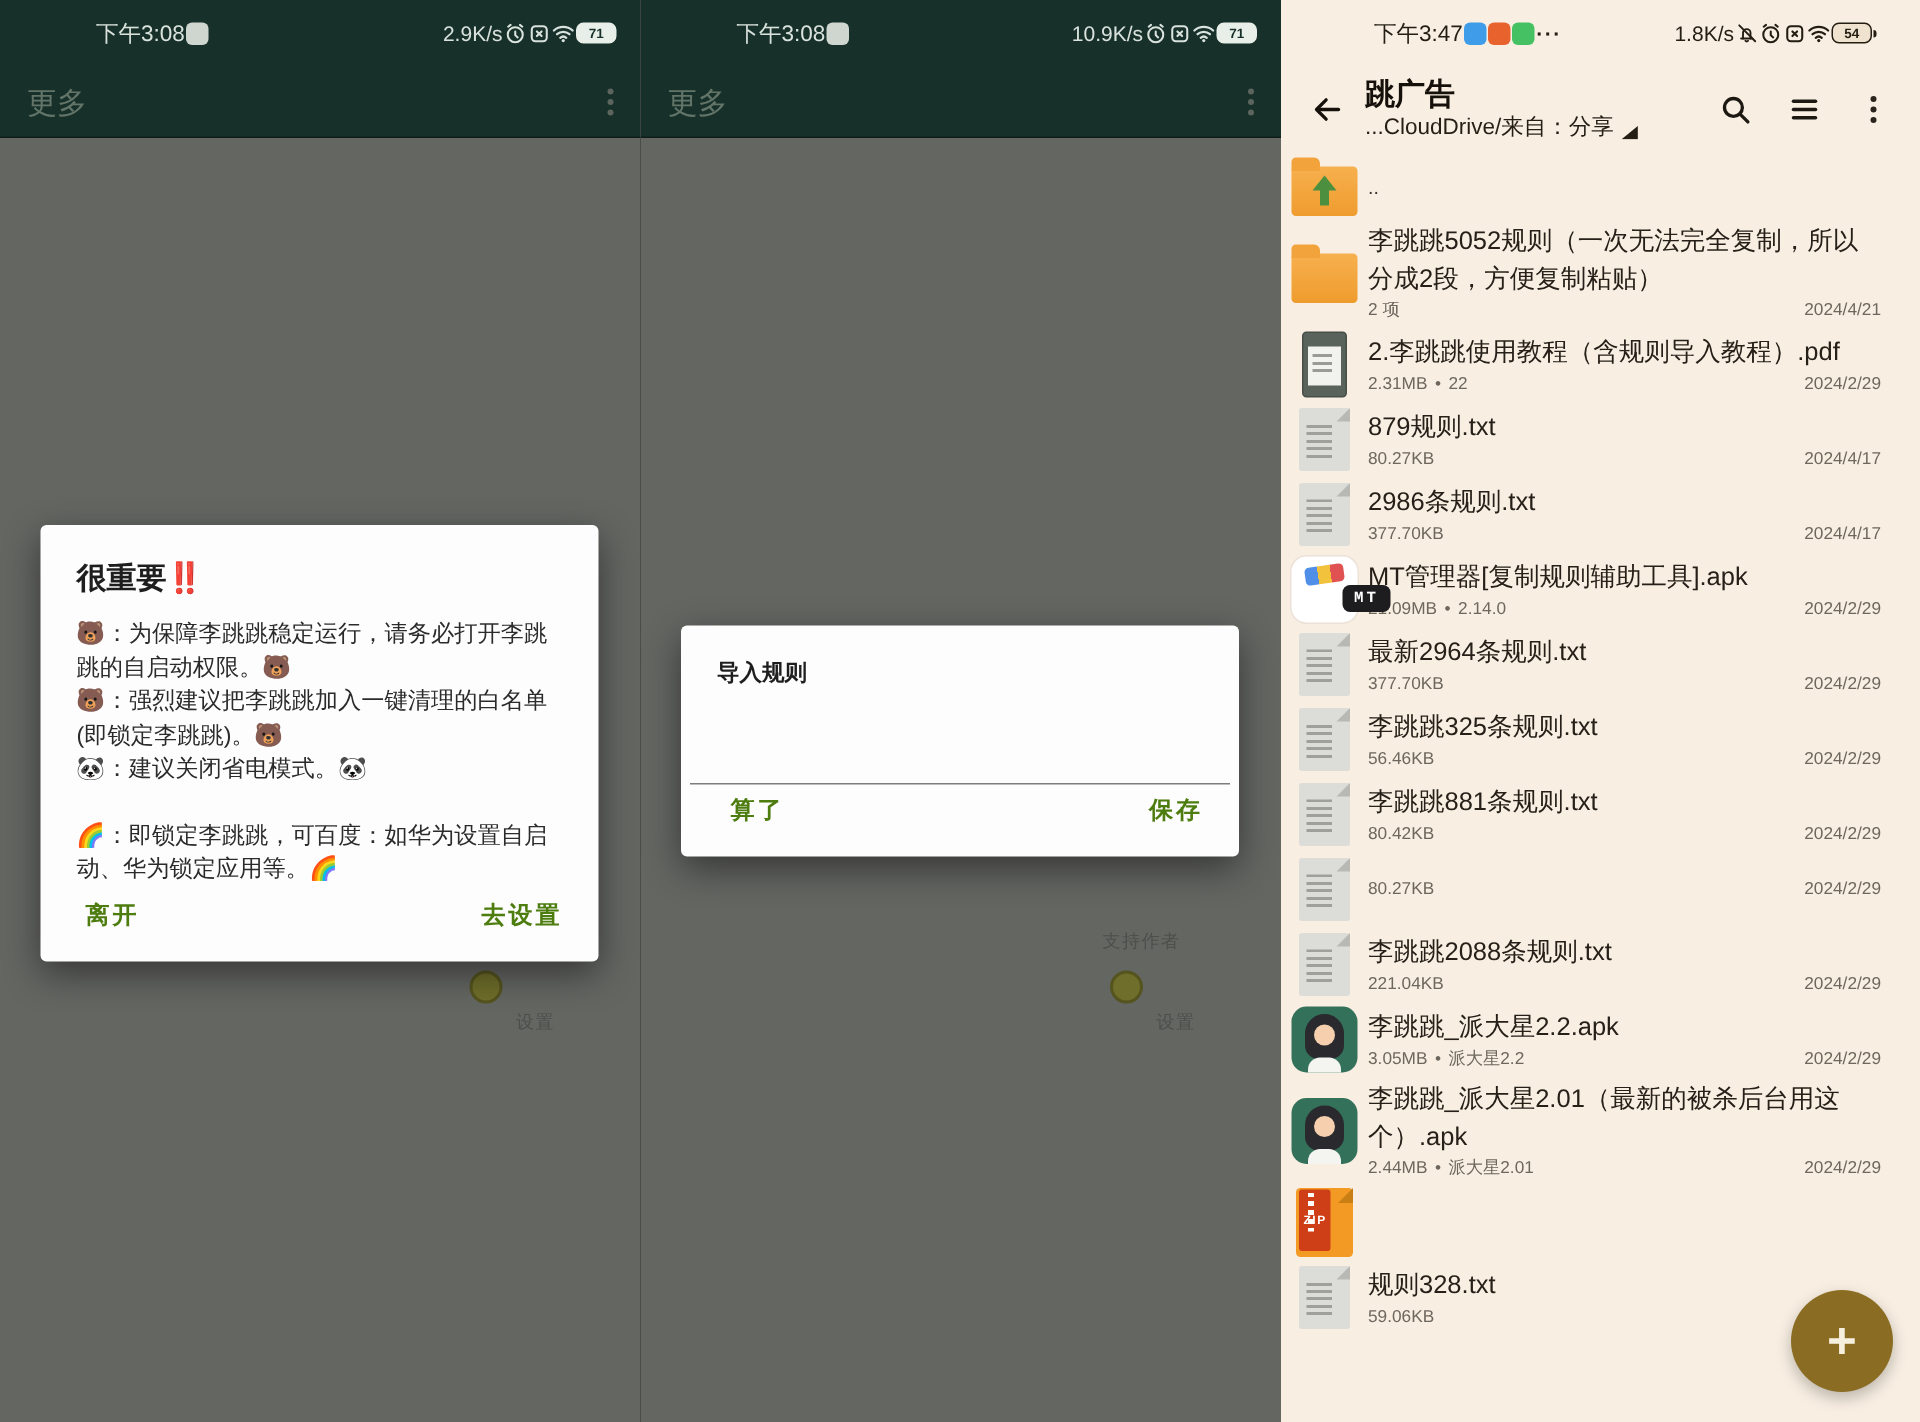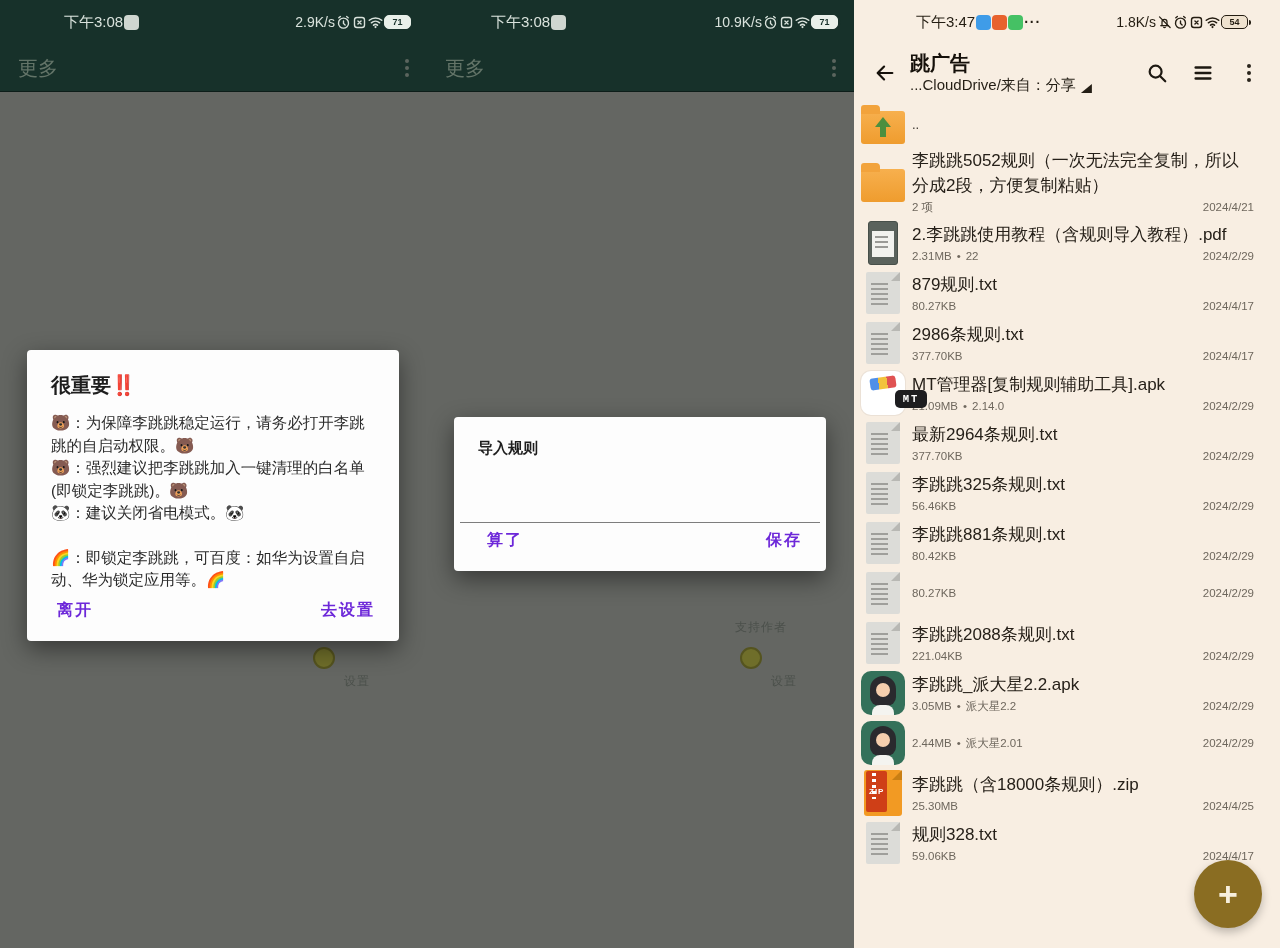--- a/index.html
+++ b/index.html
@@ -40,21 +40,21 @@
   .ghost-row { position:absolute; display:flex; align-items:center; gap:9px; }
   .ghost-circle { width:22px; height:22px; border-radius:50%; background:#6f6e2a; border:2px solid #55541f; }
 
   
   .dialog { position:absolute; width:372px; background:#fdfdfd; border-radius:4px; box-shadow:0 8px 24px rgba(0,0,0,.45); z-index:5; }
   .dlg-pad { padding:22px 24px 0 24px; }
   .dlg-title { font-size:20px; font-weight:bold; color:#1e1e1e; }
   .dlg-body { margin-top:13px; font-size:15.5px; line-height:22.5px; color:#2b2b2b; }
   .dlg-line.spacer { height:22px; }
   .dlg-buttons { position:absolute; bottom:0; left:0; right:0; height:54px; display:flex; align-items:center; justify-content:space-between; padding:0 24px 8px 30px; }
-  .dlg-btn { color:#6d28d9; font-size:16px; font-weight:bold; letter-spacing:2px; cursor:pointer; background:none; border:none; font-family:inherit; }
+  .dlg-btn { color:#4d7c0f; font-size:16px; font-weight:bold; letter-spacing:2px; cursor:pointer; background:none; border:none; font-family:inherit; }
   .input-line { position:absolute; left:6px; right:6px; top:76px; height:30px; border-bottom:1.5px solid #7d7d7d; }
 
   
   .panel-light { width:426px; background:#f8eee2; color:#241d12; }
   .panel-light .sb { padding:0 32px 0 62px; }
   .light-sb { color:#241d12; }
   .sb-dots { font-size:14px; letter-spacing:1px; font-weight:bold; }
   .appbar-light { position:absolute; top:44px; left:0; right:0; height:58px; display:flex; align-items:center; padding:0 12px 0 14px; }
   .back-btn { width:34px; height:34px; display:flex; align-items:center; justify-content:center; margin-right:8px; }
   .back-btn svg { width:22px; height:22px; }
@@ -471,42 +471,35 @@
   </div>
         <div class="file-row">
     <span class="f-icon">
             <span class="ic ic-avatar">
               <span class="av-hair"></span>
               <span class="av-face"></span>
               <span class="av-body"></span>
             </span>
           </span>
     <span class="f-body">
+      <div class="f-name">李跳跳_派大星2.01（最新的被杀后台用这个）.apk</div>
       <div class="f-meta">
         <span class="f-size">2.44MB</span>
         <span class="f-dot">•</span>
         <span class="f-extra">派大星2.01</span>
         <span class="f-date">2024/2/29</span>
       </div>
     </span>
   </div>
         <div class="file-row">
     <span class="f-icon">
             <span class="ic ic-zip">
               <span class="zip-label">ZIP</span>
             </span>
           </span>
-    <span class="f-body">
-      <div class="f-name">李跳跳（含18000条规则）.zip</div>
-      <div class="f-meta">
-        <span class="f-size">25.30MB</span>
-
-        <span class="f-date">2024/4/25</span>
-      </div>
-    </span>
   </div>
         <div class="file-row">
     <span class="f-icon">
             <span class="ic ic-txt"></span>
           </span>
     <span class="f-body">
       <div class="f-name">规则328.txt</div>
       <div class="f-meta">
         <span class="f-size">59.06KB</span>
 

